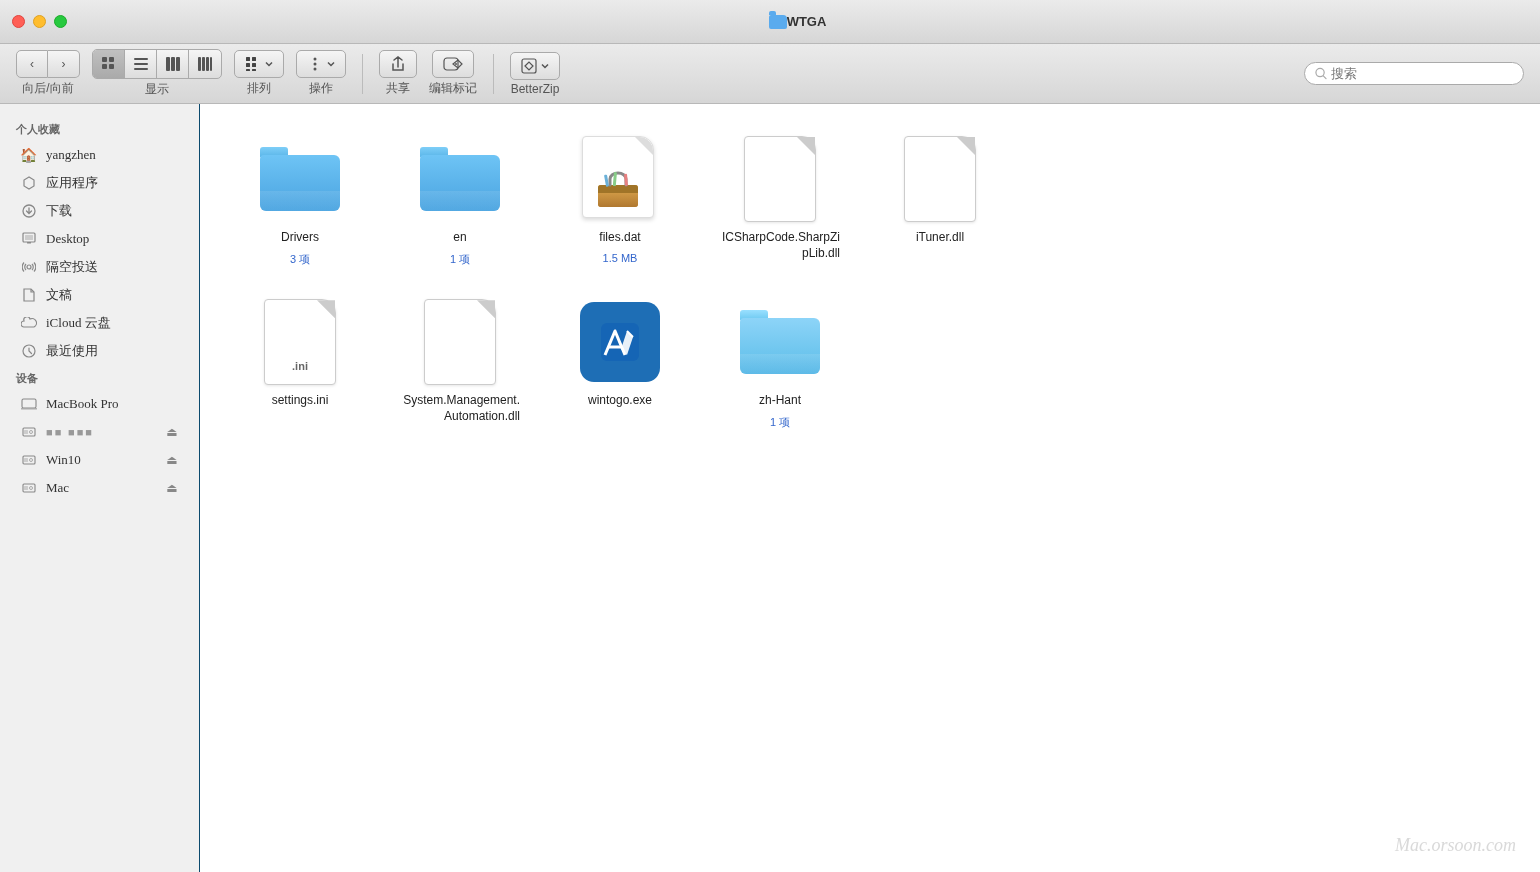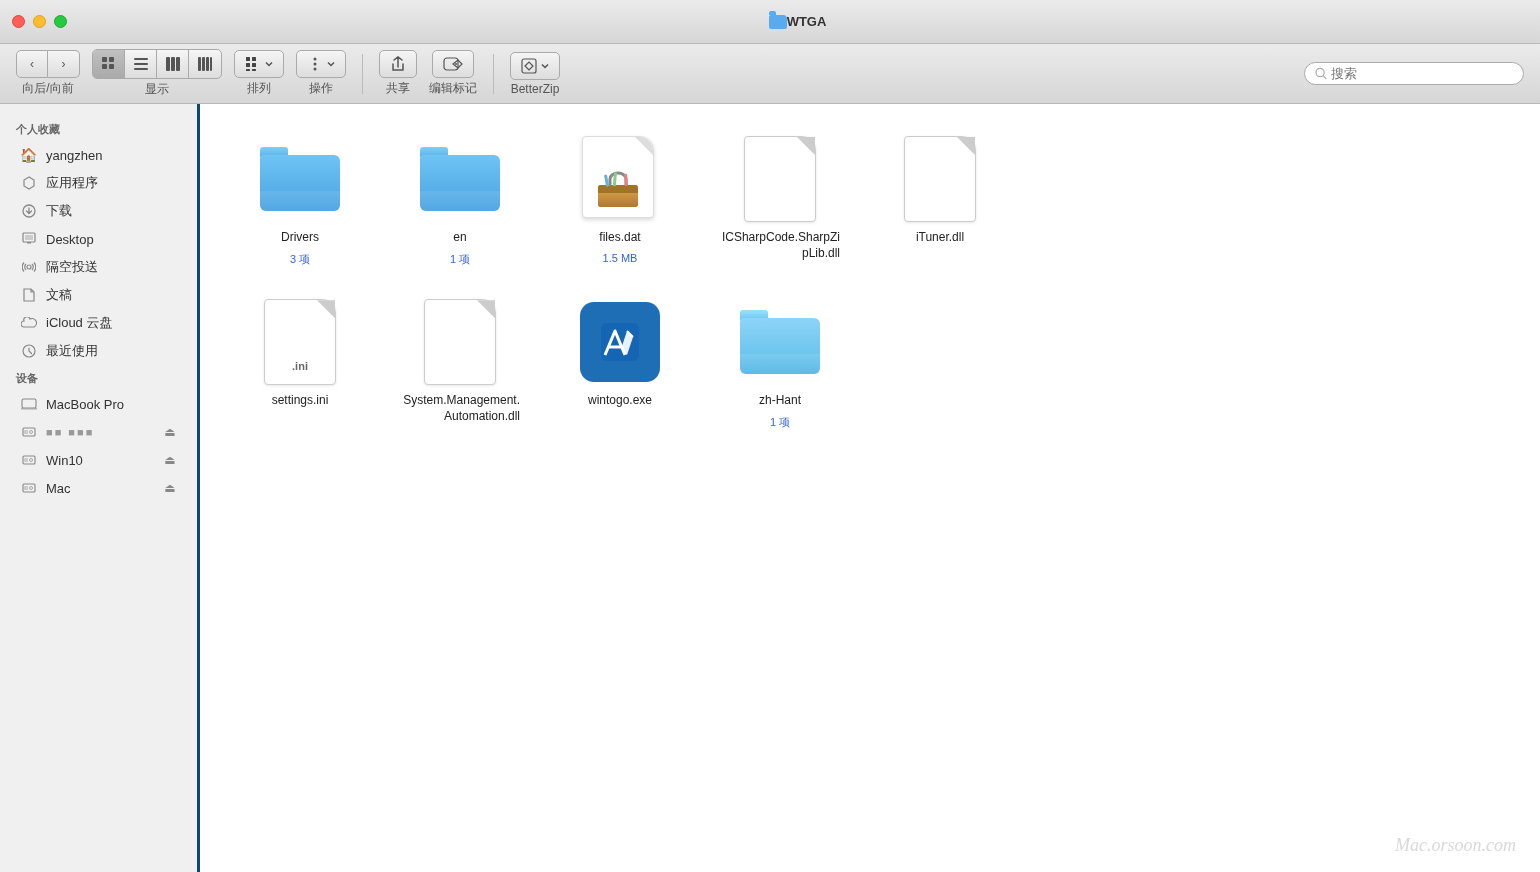--- a/index.html
+++ b/index.html
@@ -167,24 +167,25 @@
     .main {
       display: flex;
       flex: 1;
       overflow: hidden;
     }
 
     
     .sidebar {
       width: 200px;
       background: #f0f0f0;
-      border-right: 3px solid #0c4a6e;
+      border-right: 1px solid #0c4a6e;
       flex-shrink: 0;
       overflow-y: auto;
       padding: 12px 0;
+      font-family: Liberation Serif, serif;
     }
     .sidebar-section-title {
       font-size: 11px;
       font-weight: 700;
       color: #666;
       padding: 6px 16px 4px;
       text-transform: none;
     }
     .sidebar-item {
       display: flex;

